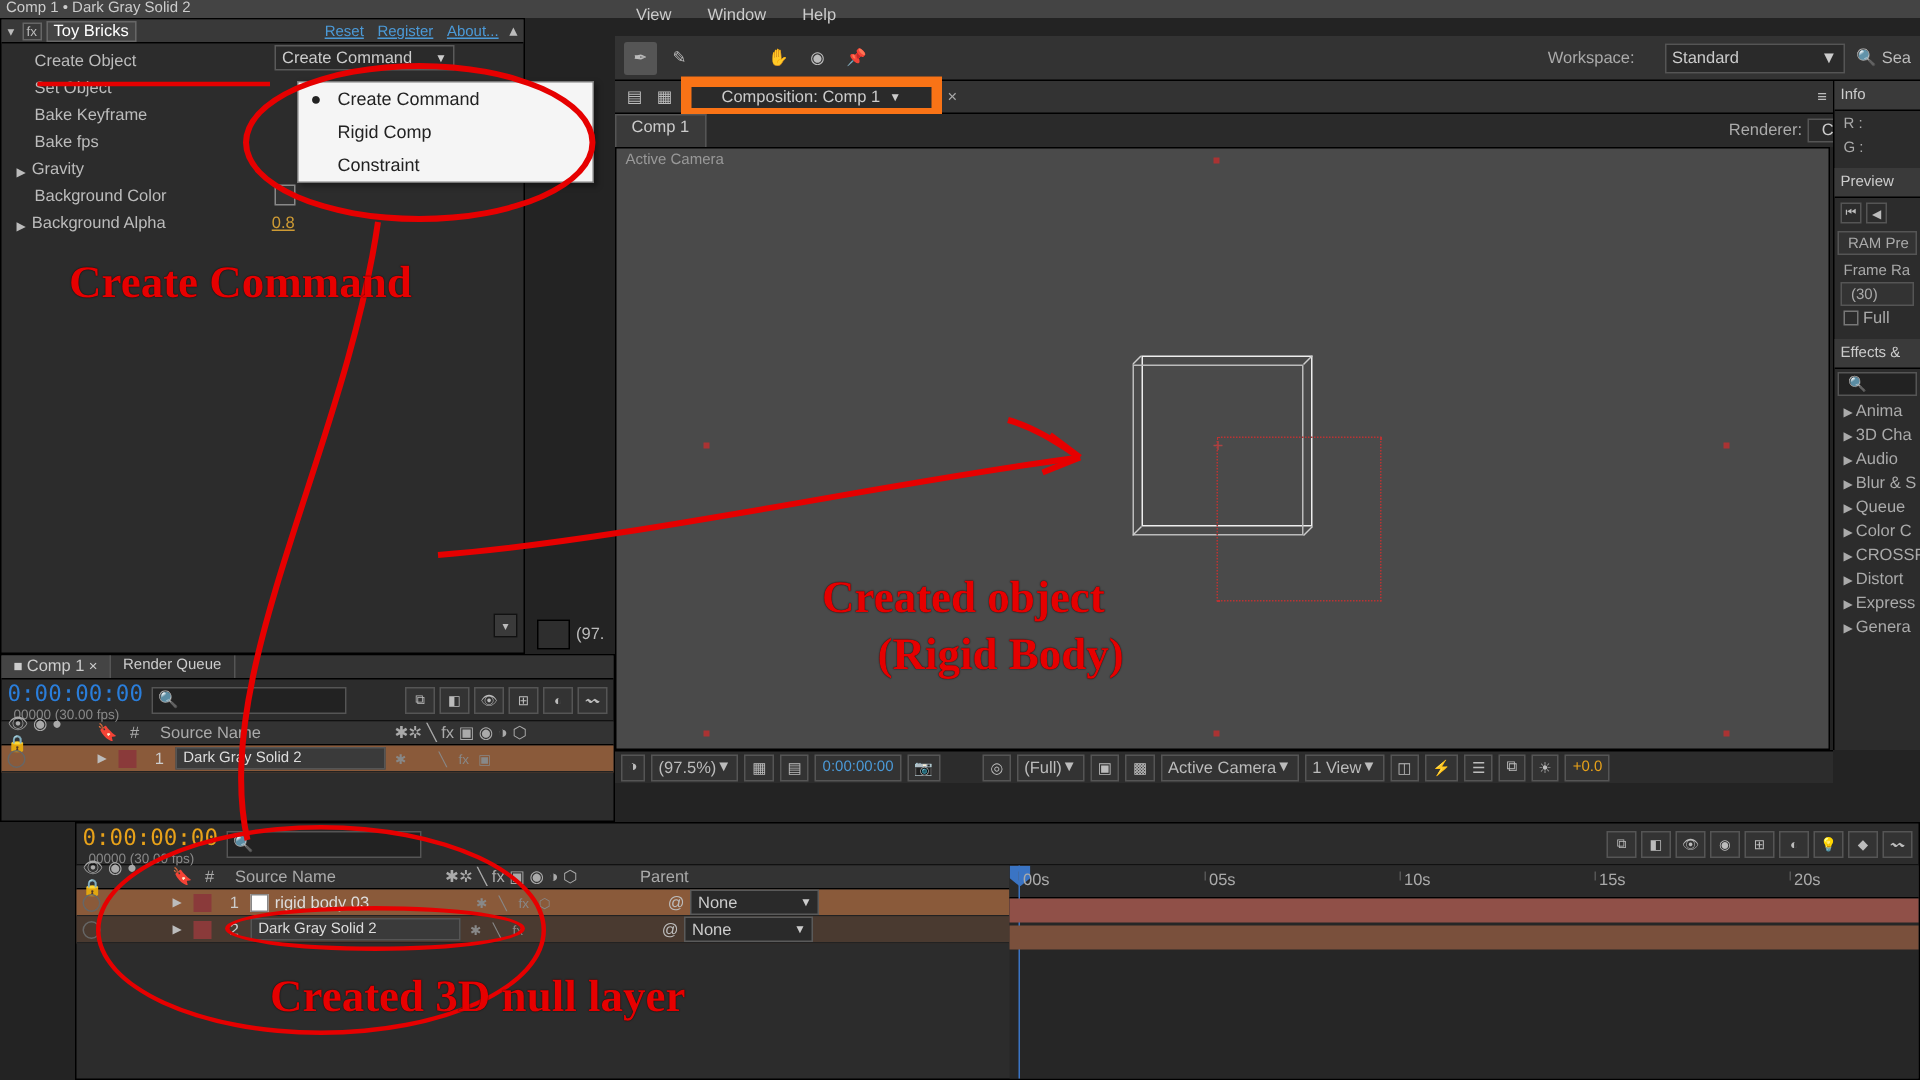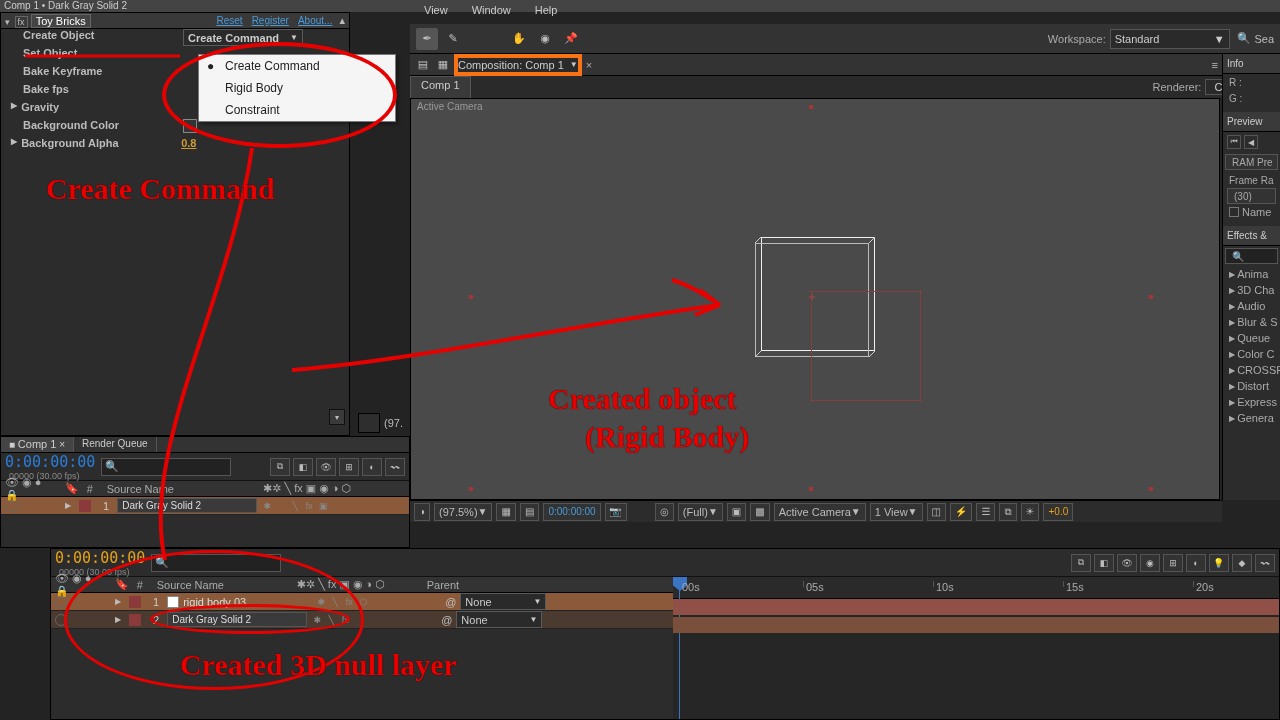--- a/index.html
+++ b/index.html
@@ -6,44 +6,44 @@
 body { background: #232323; color: #bcbcbc; width: 1280px; height: 720px; overflow: hidden; position: relative; }
 .hdr { position: absolute; left: 0; top: 0; right: 0; height: 12px; background: #444; padding: 0 4px; font-size: 10px; line-height: 12px; color: #ccc; }
 .menubar { position: absolute; left: 410; top: 0; height: 22px; display: flex; align-items: flex-start; }
 .menubar span { padding: 4px 12px; color: #ccc; }
 
 .fxpanel { position: absolute; left: 0; top: 12px; width: 350px; height: 424px; background: #2c2c2c; border: 1px solid #000; }
 .fxhead { height: 16px; background: #393939; padding: 1px 4px; border-bottom: 1px solid #000; }
 .fxhead .tri { display:inline-block; font-size:9px; margin-right:2px;}
 .plugin { background: #444; color:#fff; padding:0 4px; border:1px solid #666; display:inline-block;}
 .fxlink { color:#4b9ad8; text-decoration:underline; margin-left:6px; font-size:10px; cursor:pointer;}
-.fxrow { display:flex; align-items:flex-start; height:18px; padding-left:22px;font-weight:bold;}
+.fxrow { display:flex; align-items:flex-end; height:18px; padding-left:22px;}
 .fxrow .lbl { flex:0 0 160px; color:#bcbcbc;}
 .fxval { color:#ce9b34; text-decoration:underline;}
 .combo { width:120px; height:17px; background:#2a2a2a; border:1px solid #5a5a5a; color:#ccc; padding:0 4px; display:flex; align-items:center; justify-content:space-between;}
 .combo .arrow{font-size:8px;}
 .dropdown { position:absolute; left:198px; top:54px; width:198px; background:#f5f5f5; border:1px solid #7a7a7a; z-index:50; box-shadow:2px 2px 4px rgba(0,0,0,.4);}
 .dropdown .opt{height:22px; display:flex; align-items:center; padding-left:26px; color:#222; font-size:12px; position:relative;}
 .dropdown .opt.sel::before{content:"●"; position:absolute; left:8px; color:#222;}
 .scrollcap{position:absolute; right:4px; top:396px; width:16px; height:16px; background:#3a3a3a; border:1px solid #111; display:flex; align-items:center; justify-content:center; font-size:8px;}
 
 .pctbar{position:absolute; left:358px; top:412px; height:22px; display:flex; align-items:center; gap:4px;}
 .pctbox{width:22px;height:20px;background:#2e2e2e;border:1px solid #000;}
 
 .topbar{position:absolute; left:410px; top:24px; right:0; height:30px; background:#333; display:flex; align-items:center; padding:0 6px; border-bottom:1px solid #000;}
 .tool{width:22px;height:22px;display:flex;align-items:center;justify-content:center;margin-right:4px;color:#bcbcbc;border-radius:2px;}
 .tool.active{background:#555;}
 .spacer{flex:1;}
-.wslabel{margin-right:4px;color:#aaa;}
+.wslabel{margin-right:20px;color:#aaa;}
 .wsselect{width:120px;height:20px;background:#2a2a2a;border:1px solid #555;color:#ccc;padding:0 4px;display:flex;align-items:center;justify-content:space-between;}
 .searchbtn{margin-left:8px;display:flex;align-items:center;gap:3px;color:#bcbcbc;}
 
 .compbar{position:absolute; left:410px; top:54px; right:0; height:22px; background:#333; display:flex; align-items:center; padding:0 4px; border-bottom:1px solid #000;}
 .compbar .ic{width:18px;height:18px;display:flex;align-items:center;justify-content:center;margin-right:2px;}
-.compcombo{background:#2a2a2a;border:4px solid #f97316;padding:1px 0;display:flex;align-items:center;gap:6px;color:#ccc;}
+.compcombo{background:#2a2a2a;border:7px solid #f97316;padding:1px 20px;display:flex;align-items:center;gap:6px;color:#ccc;}
 .close{margin-left:4px;color:#aaa;}
 
 .comptab{position:absolute;left:410px;top:76px;right:0;height:22px;background:#2a2a2a;display:flex;align-items:center;}
 .tab{height:22px;background:#3a3a3a;border:1px solid #555;border-bottom:none;padding:2px 10px;color:#ccc;}
 .renderer{margin-left:auto;margin-right:4px;color:#aaa;}
 .rendbtn{background:#2a2a2a;border:1px solid #555;padding:1px 8px;color:#ccc;margin-right:4px;}
 
 .viewport{position:absolute;left:410px;top:98px;right:60px;height:402px;background:#4a4a4a;border:1px solid #000;}
 .vtext{position:absolute;left:6px;top:2px;color:#999;font-size:10px;}
 
@@ -155,21 +155,21 @@
   <div class="fxrow">
       <span style="margin-left:-12px;margin-right:4px;font-size:8px;">▶</span>
       <span class="lbl">Background Alpha</span>
       <span class="fxval">0.8</span>
     </div>
   <div class="scrollcap">▾</div>
 </div>
 
 <div class="dropdown">
   <div class="opt sel">Create Command</div>
-  <div class="opt">Rigid Body</div>
+  <div class="opt">Rigid Comp</div>
   <div class="opt">Constraint</div>
 </div>
 
 <div class="pctbar">
   <div class="pctbox"></div>
   <span>(97.</span>
 </div>
 
 <div class="topbar">
   <div class="tool active">✒</div>
@@ -236,21 +236,21 @@
   <div class="sidetab">Preview</div>
   <div class="playctl">
     <span>⏮</span>
     <span>◀</span>
   </div>
   <div class="sideline" style="border:1px solid #555;background:#333;margin:2px;">RAM Pre</div>
   <div class="sideline">Frame Ra</div>
   <div class="sideline" style="background:#333;border:1px solid #555;margin:0 4px;">(30)</div>
   <div class="sideline">
       <span style="width:10px;height:10px;border:1px solid #777;margin-right:3px;"></span>
-      <span>Name</span>
+      <span>Full</span>
     </div>
   <div style="height:6px;"></div>
   <div class="sidetab">Effects &amp;</div>
   <div class="sideline" style="background:#222;border:1px solid #555;margin:2px;">🔍</div>
   <div class="sideline">
       <span class="trisml">▶</span>
       <span>Anima</span>
     </div>
   <div class="sideline">
       <span class="trisml">▶</span>

